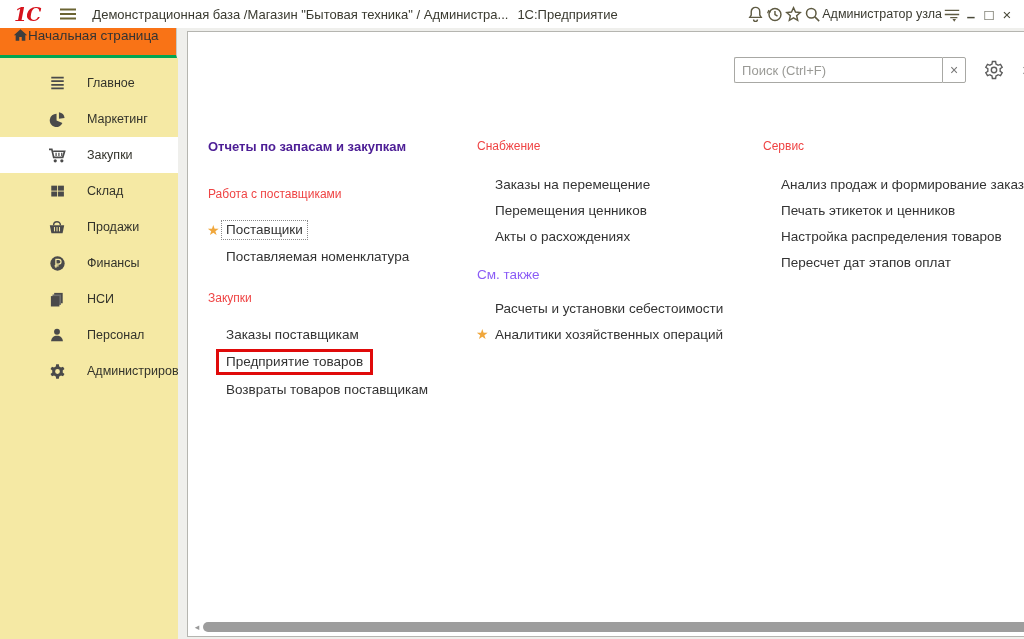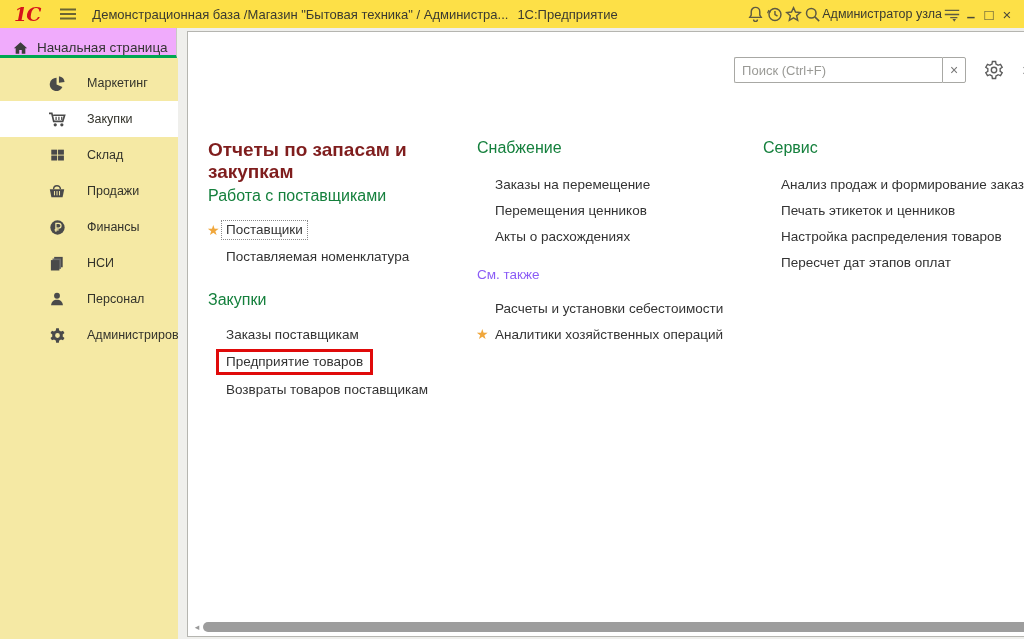--- a/index.html
+++ b/index.html
@@ -1,37 +1,37 @@
 <!DOCTYPE html>
 <html><head>
 <meta charset="utf-8">
 <style>
   * { margin:0; padding:0; box-sizing:border-box; }
   html,body { width:1024px; height:639px; overflow:hidden; }
   body { font-family:"Liberation Sans", sans-serif; background:#f8f0a0; position:relative; color:#333; }
 
   
   .titlebar { position:absolute; left:0; top:0; width:1024px; height:28px;
-              background:#fde047; display:flex; align-items:center; padding:8px 8px; }
+              background:#ffffff; display:flex; align-items:center; padding:8px 8px; }
   .logo { font-family:"DejaVu Serif", serif; font-style:italic; font-weight:bold;
           font-size:19px; color:#d6131c; margin:0 10px 0 6px; letter-spacing:-1px; }
   .tb-burger { margin:0 14px 0 8px; display:flex; align-items:center; }
   .tb-title { font-size:13px; color:#3a3a30; white-space:nowrap; overflow:hidden; flex:0 1 auto; }
   .tb-app { font-size:13px; color:#3a3a30; margin-left:9px; white-space:nowrap; }
   .tb-right { margin-left:auto; display:flex; align-items:center; }
   .tb-ico { display:flex; align-items:center; cursor:pointer; }
   .tb-user { font-size:12.5px; color:#3a3a30; white-space:nowrap; }
   .winbtn { font-size:15px; color:#4a4a3a; width:18px; text-align:center; cursor:pointer; line-height:1; }
   .winbtn.min { transform:translateY(2px); font-weight:bold; }
 
   
   .tabstrip { position:absolute; left:0; top:28px; width:187px; height:30px; background:#efefec; }
-  .tab { width:177px; height:30px; background:#f0abfc; border-right:1px solid #c9c9c4;
-         border-bottom:3px solid #00a651; display:flex; align-items:flex-end; padding:0 10px 0 13px;
-         gap:9px; cursor:pointer; }
+  .tab { width:177px; height:30px; background:#f97316; border-right:1px solid #c9c9c4;
+         border-bottom:3px solid #00a651; display:flex; align-items:flex-start; padding:0 10px 0 13px;
+         cursor:pointer; }
   .tab-label { font-size:13.5px; color:#333; white-space:nowrap; }
 
   
   .sidebar { position:absolute; left:0; top:58px; width:178px; bottom:0;
              background:#f5e9a4; overflow:hidden; padding-top:7px; }
   .side-item { height:36px; display:flex; align-items:center; padding-left:47px; position:relative;
                cursor:pointer; }
   .side-item.active { background:#ffffff; }
   .side-ico { position:absolute; left:47px; width:20px; height:20px; display:flex;
               align-items:center; justify-content:center; }
@@ -53,22 +53,22 @@
                   background:#fff; display:flex; align-items:center; justify-content:center;
                   font-size:14px; color:#777; cursor:pointer; }
   .search-gear { margin-left:18px; cursor:pointer; display:flex; }
   .panel-close { margin-left:18px; font-size:17px; color:#666; cursor:pointer; line-height:1; }
 
   
   .col { position:absolute; top:107px; }
   .col1 { left:20px;  width:262px; }
   .col2 { left:289px; width:278px; }
   .col3 { left:575px; width:300px; }
-  .report-title { font-size:19px; font-weight:bold; color:#7f1d1d; height:18px; }
-  .sec-header { font-size:16px; color:#15803d; height:22px; white-space:nowrap; }
+  .report-title { font-size:13px; font-weight:bold; color:#4c1d95; height:18px; }
+  .sec-header { font-size:12px; color:#ef4444; height:22px; white-space:nowrap; }
   .sec-header.plain { font-size:13.5px; color:#8b5cf6; height:18px; }
   .rows { }
   .row { height:26px; display:flex; align-items:center; position:relative; padding-left:18px;
          font-size:13.5px; color:#333; white-space:nowrap; cursor:pointer; }
   .row .link { cursor:pointer; }
   .star { position:absolute; left:-1px; top:50%; transform:translateY(-50%);
           color:#f0a73c; font-size:14px; line-height:1; }
   .focus-box { border:1px dotted #8a8a8a; padding:1px 4px 2px; margin-left:-5px; }
   .red-box { border:3px solid #e00a0a; padding:2px 7px 3px; margin-left:-10px; }
   .row.boxed { height:29px; }
@@ -144,20 +144,28 @@
         </svg>
     </span>
     <span class="tab-label">Начальная страница</span>
   </div>
 </div>
 
 <div class="content-bg"></div>
 
 <div class="sidebar">
 
+  <div class="side-item">
+    <span class="side-ico">
+      <svg width="17" height="16" viewBox="0 0 18 18">
+          <path d="M2 3h14M2 7h14M2 11h14M2 15h14" stroke="#4a4a4a" stroke-width="2" fill="none"></path>
+        </svg>
+    </span>
+    <span class="side-label">Главное</span>
+  </div>
 
   <div class="side-item">
     <span class="side-ico">
       <svg width="17" height="17" viewBox="0 0 18 18">
           <path d="M8 3a7 7 0 1 0 6.2 9.8L8 10z" fill="#4a4a4a"></path>
           <path d="M10.5 1.2a7 7 0 0 1 6 6.2l-6 .8z" fill="#4a4a4a"></path>
         </svg>
     </span>
     <span class="side-label">Маркетинг</span>
   </div>

